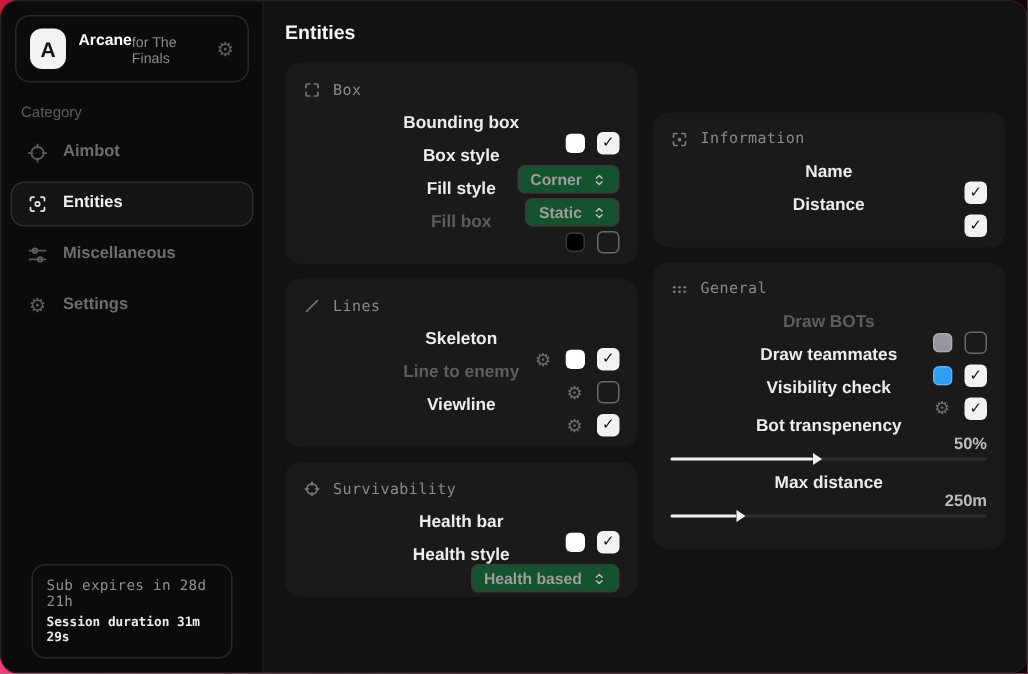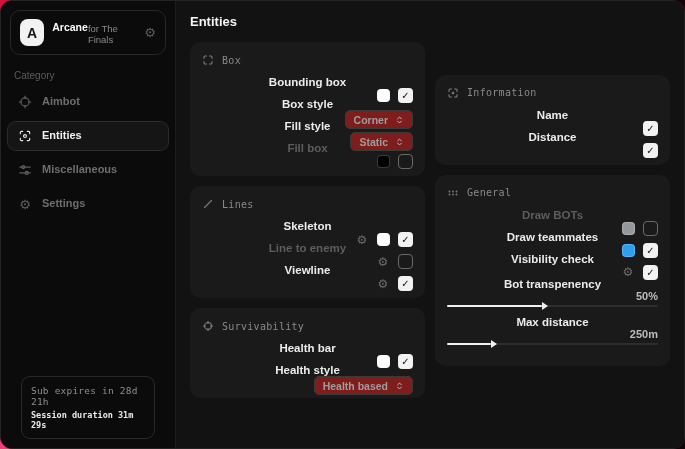--- a/index.html
+++ b/index.html
@@ -82,21 +82,21 @@
   .checkbox {
     width:15px; height:15px; border-radius:4px;
     display:flex; align-items:center; justify-content:center;
     cursor:pointer; font-size:10px; font-weight:700;
   }
   .checkbox.checked { background:#f2f2f2; color:#111111; }
   .checkbox.unchecked { border:1.5px solid #696969; color:transparent; }
   .dropdown {
     display:flex; align-items:center; gap:7px;
     height:19px; padding:0 8px;
-    background:#7f1d1d; border:1px solid #3a3a3a; border-radius:5px;
+    background:#14532d; border:1px solid #3a3a3a; border-radius:5px;
     color:#9d9d9d; font-size:10.5px; font-weight:600;
     cursor:pointer;
   }
   .dropdown .dicon { width:9px; height:12px; display:flex; color:#bdbdbd; }
   .gear-btn { color:#6c6c6c; font-size:12px; line-height:1; width:14px; text-align:center; cursor:pointer; }
   .slider-group { margin-top:3px; }
   .slider-head { display:flex; align-items:center; height:20px;flex-direction:column; }
   .slider-value { margin-left:auto; font-size:11px; font-weight:600; color:#bdbdbd;padding-left:39px; }
   .slider-track { position:relative; height:2px; background:#2d2d2d; border-radius:2px; margin:7px 0 9px; cursor:pointer; }
   .slider-fill { position:absolute; left:0; top:0; height:2px; background:#f0f0f0; border-radius:2px; }

